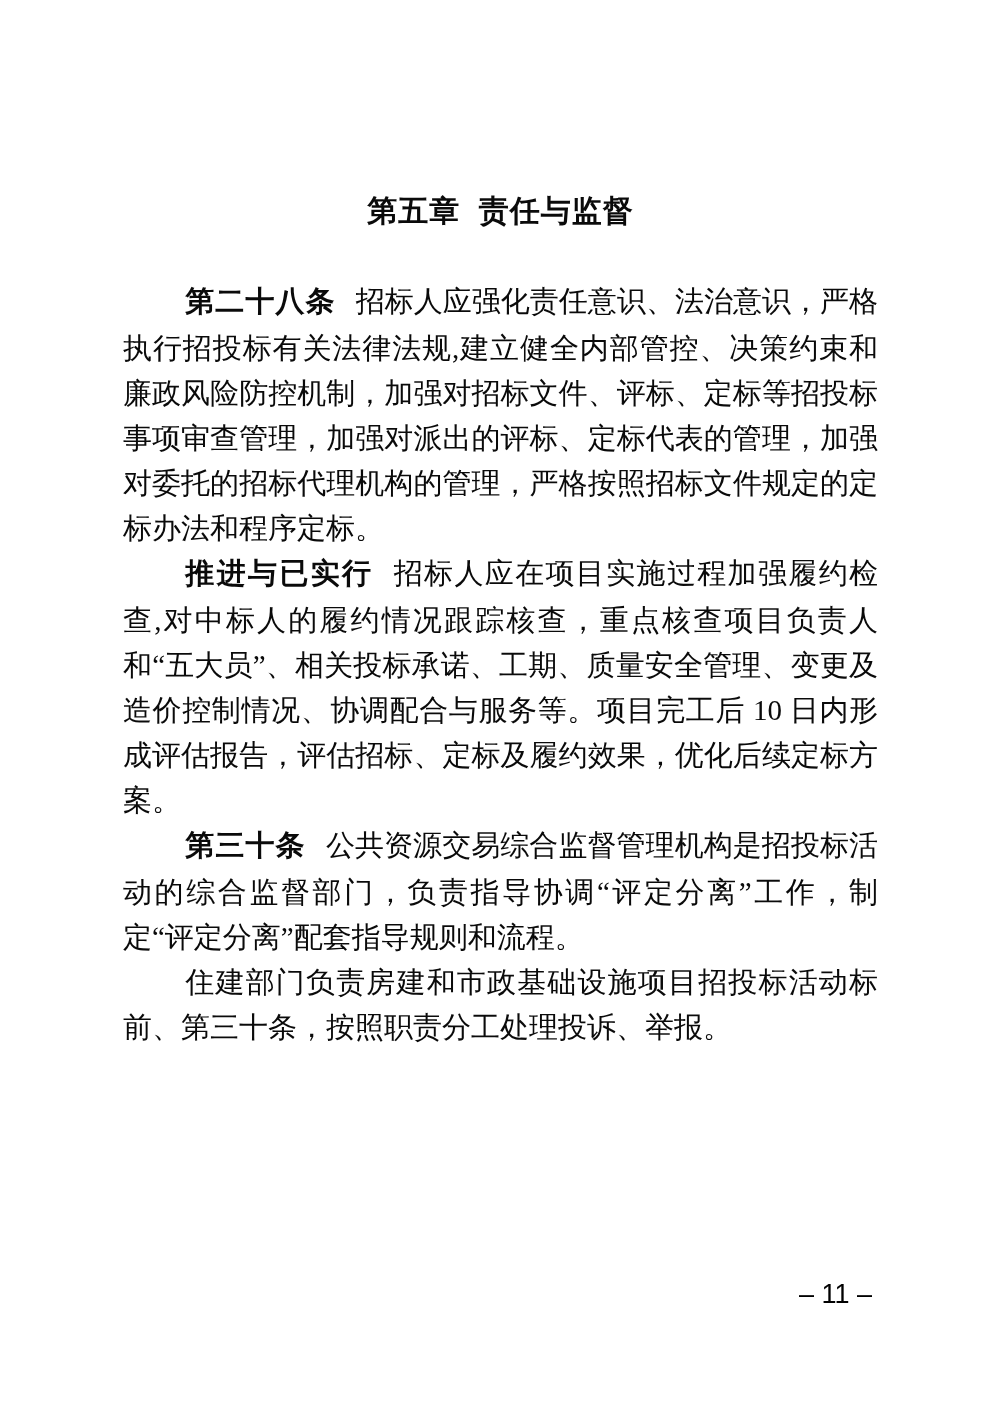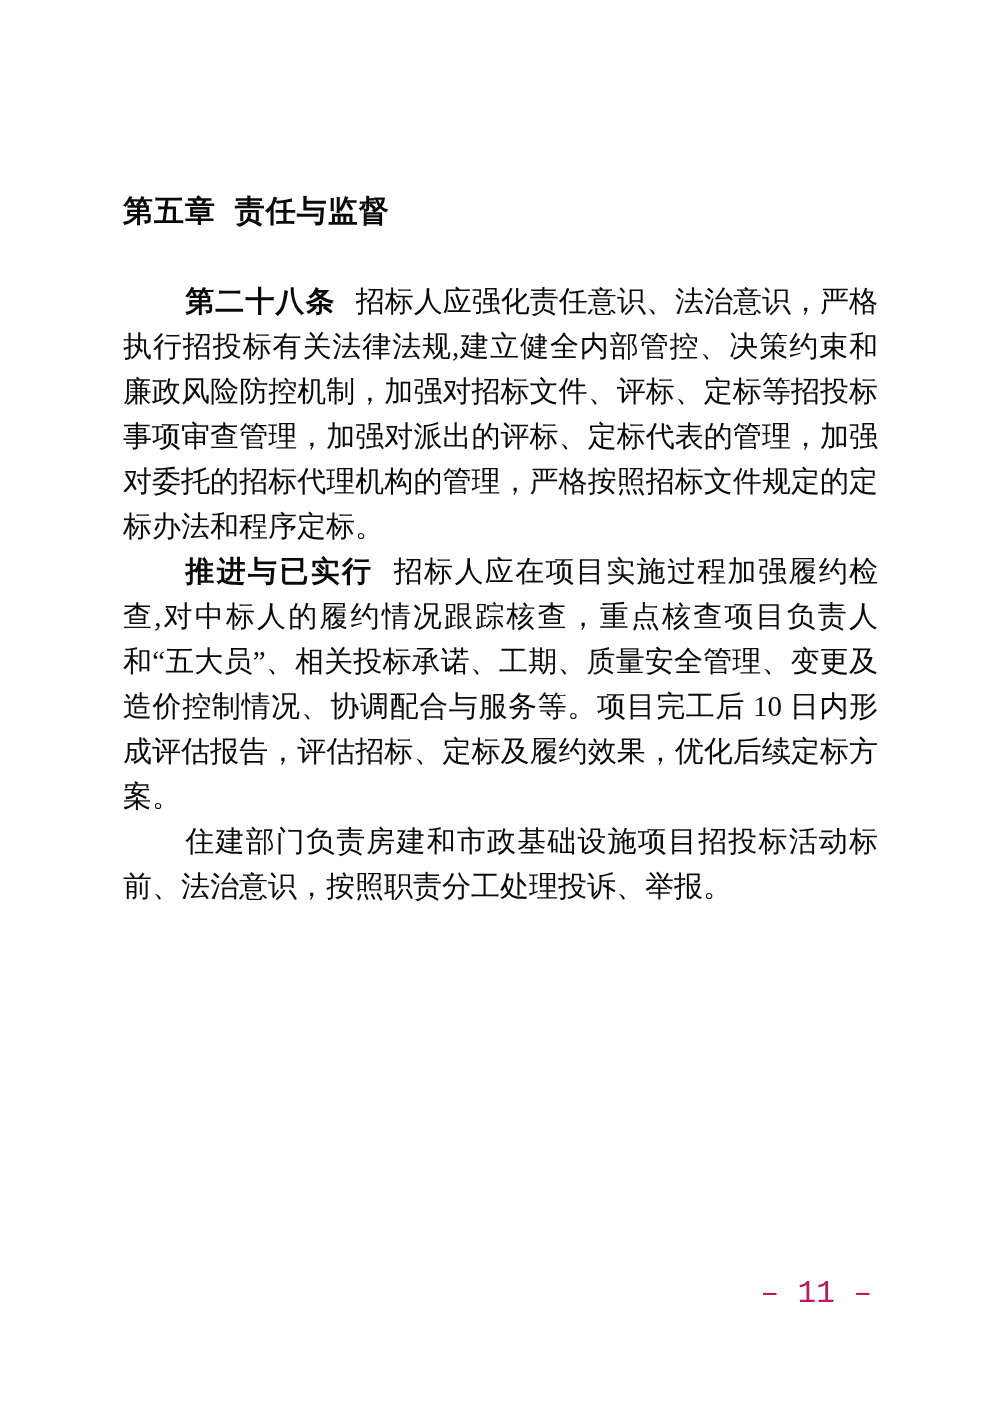--- a/index.html
+++ b/index.html
@@ -12,72 +12,74 @@
     width: 1000px;
     height: 1414px;
     background: #ffffff;
     box-sizing: border-box;
     padding: 193px 122px 0 123px;
     color: #0a0a0a;
     overflow: hidden;
   }
   .chapter {
     margin: 0 0 50px 0;
+    text-align: center;
     font-family: "Liberation Sans", "DejaVu Sans", sans-serif;
     font-weight: 700;
     font-size: 30px;
     line-height: 36px;
     letter-spacing: 1px;
     white-space: pre-wrap;
   }
   .content {
     font-family: "Liberation Serif", "DejaVu Serif", serif;
     font-size: 29px;
     line-height: 45px;
     text-align: justify;
     text-justify: inter-ideograph;
   }
   .para {
     margin: 0;
     text-indent: 2.15em;
   }
   .lead {
-    font-family: Liberation Serif, serif;
+    font-family: Liberation Mono, monospace;
     font-weight: 700;
     margin-right: 0.7em;
     letter-spacing: 1px;
   }
   .lead:empty {
     display: none;
   }
   .pageno {
     position: absolute;
     right: 128px;
     bottom: 105px;
-    font-family: Liberation Mono, monospace;
-    font-size: 31px;
+    font-family: Liberation Sans, sans-serif;
+    font-size: 27px;
     line-height: 30px;
-    color: #be185d;
+    color: #000000;
   }
 </style>
 </head>
 <body>
 
 <div class="page">
 
   <h1 class="chapter">第五章  责任与监督</h1>
 
   <div class="content">
 
     <p class="para"><span class="lead">第二十八条</span><span>招标人应强化责任意识、法治意识，严格执行招投标有关法律法规,建立健全内部管控、决策约束和廉政风险防控机制，加强对招标文件、评标、定标等招投标事项审查管理，加强对派出的评标、定标代表的管理，加强对委托的招标代理机构的管理，严格按照招标文件规定的定标办法和程序定标。</span></p>
 
     <p class="para"><span class="lead">推进与已实行</span><span>招标人应在项目实施过程加强履约检查,对中标人的履约情况跟踪核查，重点核查项目负责人和“五大员”、相关投标承诺、工期、质量安全管理、变更及造价控制情况、协调配合与服务等。项目完工后 10 日内形成评估报告，评估招标、定标及履约效果，优化后续定标方案。</span></p>
 
+    <p class="para"><span class="lead">第三十条</span><span>公共资源交易综合监督管理机构是招投标活动的综合监督部门，负责指导协调“评定分离”工作，制定“评定分离”配套指导规则和流程。</span></p>
 
-    <p class="para"><span>住建部门负责房建和市政基础设施项目招投标活动标前、法治意识，按照职责分工处理投诉、举报。</span></p>
+    <p class="para"><span>住建部门负责房建和市政基础设施项目招投标活动标前、第三十条，按照职责分工处理投诉、举报。</span></p>
 
 
 
   </div>
 
   <div class="pageno">– 11 –</div>
 
 </div>
 
 </body></html>

